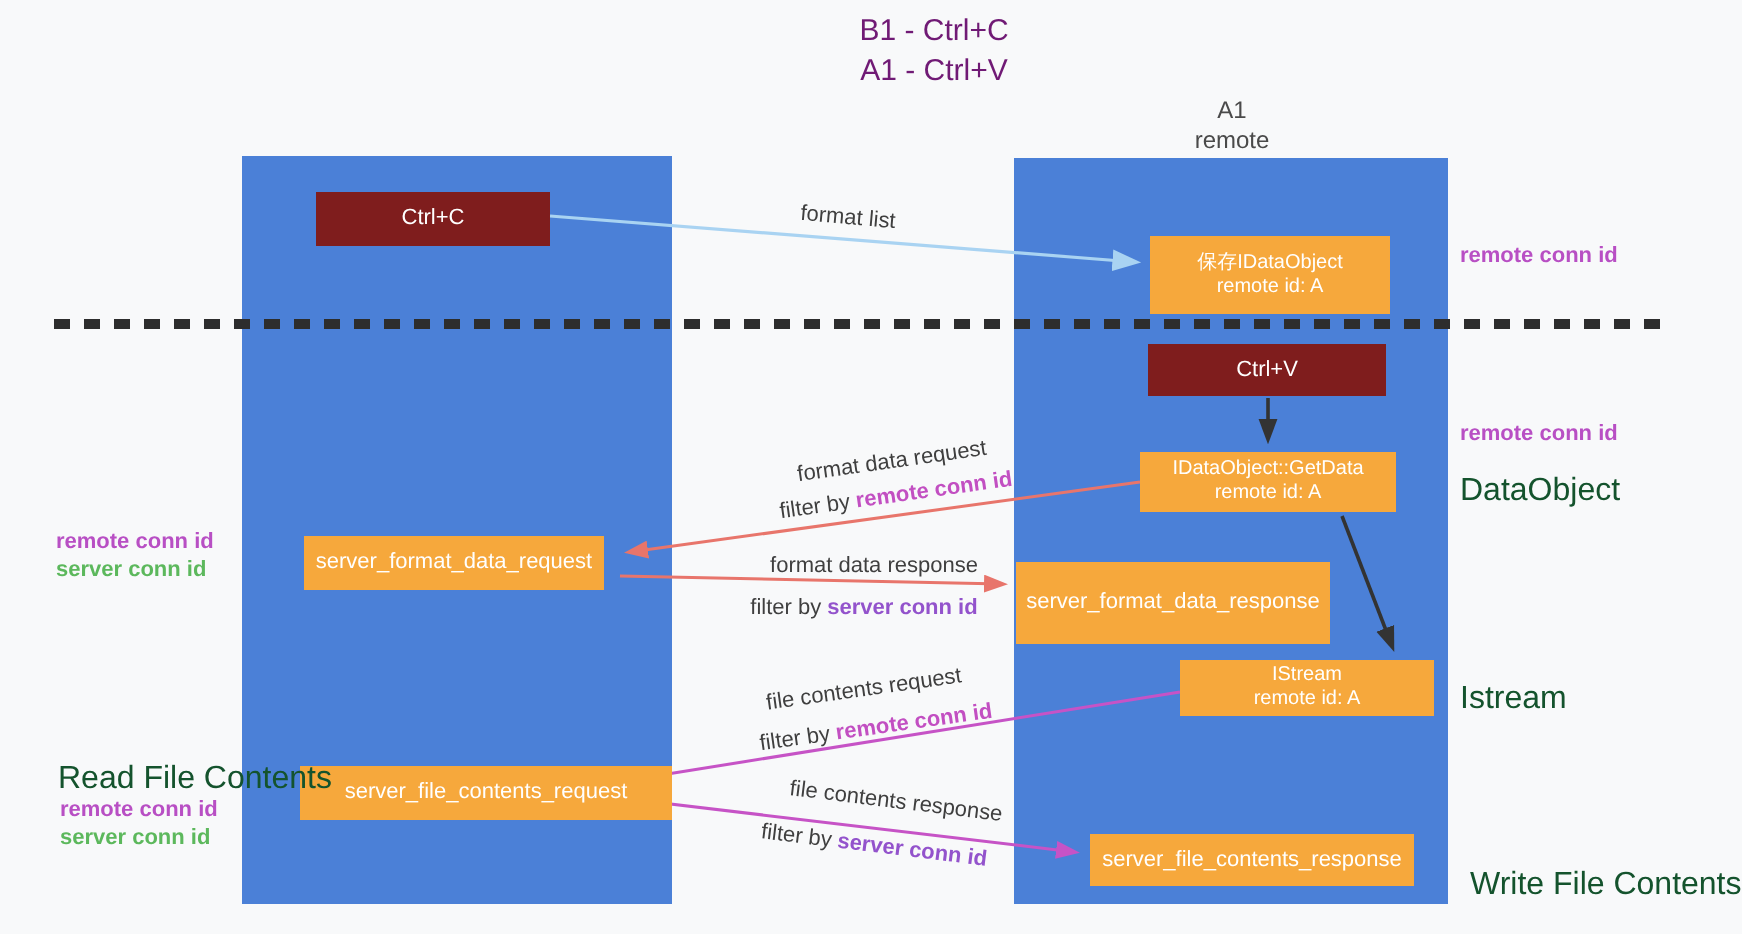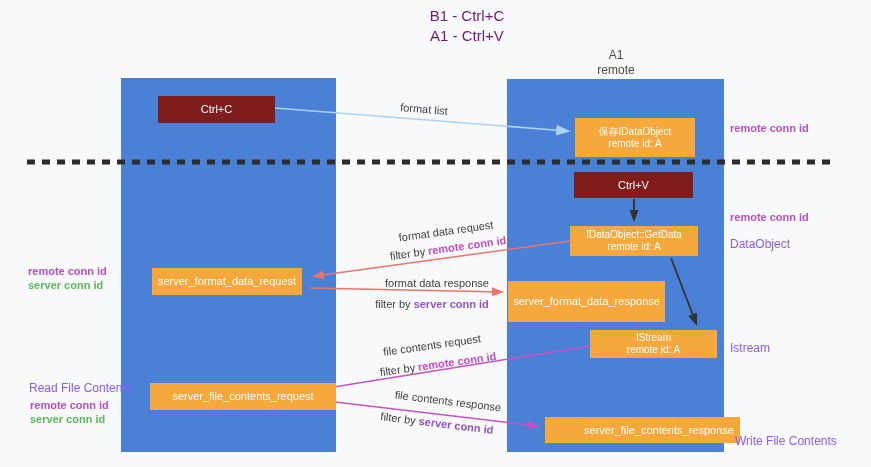--- a/index.html
+++ b/index.html
@@ -27,21 +27,21 @@
   .flow-label{
     font-size:11px;color:#3f3f3f;white-space:nowrap;
     transform:translate(-50%,-50%);
   }
   .flow-label .prefix{margin-right:3px;}
   .key-magenta{color:#c24fc2;font-weight:bold;}
   .key-purple{color:#9353cc;font-weight:bold;}
   .side-label{font-size:11px;font-weight:bold;white-space:nowrap;}
   .side-label.magenta{color:#b84fc4;}
   .side-label.green{color:#5cb85c;}
-  .side-label.plain{color:#8b5cf6;font-weight:normal;font-size:12px;}
+  .side-label.plain{color:#14532d;font-weight:normal;font-size:16px;}
   svg.overlay{position:absolute;left:0;top:0;pointer-events:none;}
 </style>
 </head>
 <body>
 
 <div id="canvas">
 
   <div class="abs title">
     <div>B1 - Ctrl+C</div>
     <div>A1 - Ctrl+V</div>
@@ -108,21 +108,21 @@
 
   <div class="abs node" style="left:590px;top:330px;width:127px;height:28px;">
     <div class="l2">IStream</div>
     <div class="l2">remote id: A</div>
   </div>
 
   <div class="abs node" style="left:150px;top:383px;width:186px;height:27px;">
     <div>server_file_contents_request</div>
   </div>
 
-  <div class="abs node" style="left:545px;top:417px;width:162px;height:26px;padding-left:33px;">
+  <div class="abs node" style="left:545px;top:417px;width:162px;height:26px;">
     <div>server_file_contents_response</div>
   </div>
 
   <div class="abs flow-label" style="left:424px;top:109px;transform:translate(-50%,-50%) rotate(5deg);">format list</div>
 
   <div class="abs flow-label" style="left:446px;top:231px;transform:translate(-50%,-50%) rotate(-8deg);">format data request</div>
   <div class="abs flow-label" style="left:448px;top:248px;transform:translate(-50%,-50%) rotate(-8deg);">
     <span class="prefix">filter by</span><span class="key-magenta">remote conn id</span>
   </div>
 

